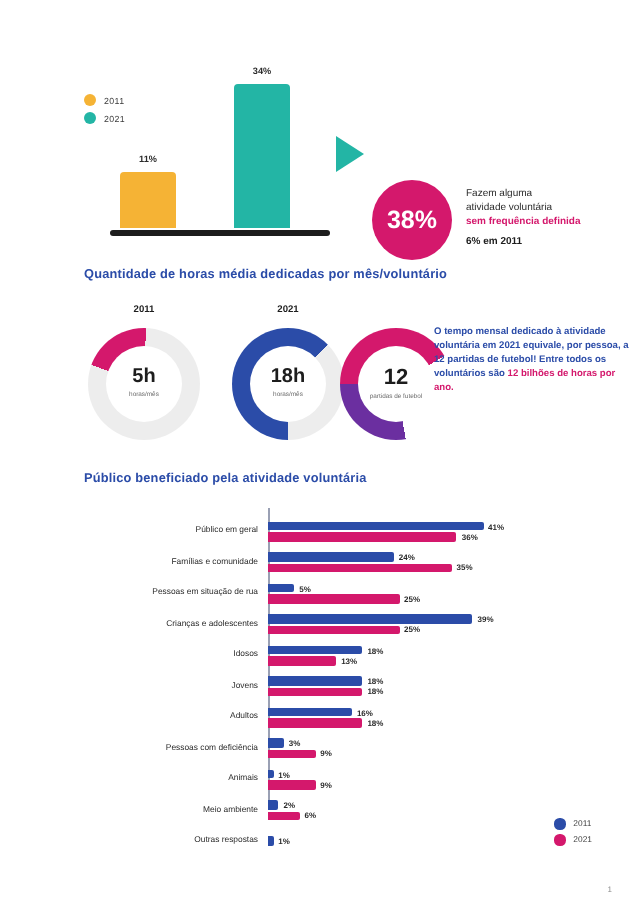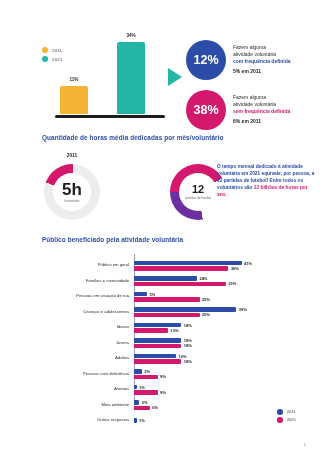--- a/index.html
+++ b/index.html
@@ -62,21 +62,21 @@
   }
   .sec2 { position: relative; height: 100px; }
   .sec2 .sectitle { position: absolute; left: 42px; top: 2px; }
 
   .donut { position: absolute; width: 56px; height: 56px; }
   .donut .ring { position: absolute; inset: 0; border-radius: 50%; }
   .donut .hole {
     position: absolute; inset: 9px; background: #fff; border-radius: 50%;
     display: flex; flex-direction: column; align-items: center; justify-content: center;
   }
-  .donut .big { font-size: 17px; font-weight: bold; color: #1d1d1d; line-height: 1; }
+  .donut .big { font-size: 10px; font-weight: bold; color: #1d1d1d; line-height: 1; }
   .donut .big.sm { font-size: 11px; text-align: right; }
   .donut .cap { font-size: 3.2px; color: #6b6b6b; margin-top: 2px; text-align: center; line-height: 1.2; }
   .donut .yr {
     position: absolute; top: -11px; width: 100%; text-align: center;
     font-size: 4.8px; font-weight: bold; color: #1d1d1d;
   }
 
   .note { position: absolute; left: 217px; top: 32px; width: 98px; }
   .note p { font-size: 4.8px; font-weight: bold; color: #2B4CA8; line-height: 1.45; }
   .note .hl { color: #D4186C; }
@@ -132,29 +132,20 @@
         <span class="vlabel">11%</span>
       </div>
       <div class="bcol b2021" style="height:72px">
         <span class="vlabel">34%</span>
       </div>
       <div class="baseline"></div>
     </div>
 
     <div class="arrow"></div>
 
-    <div class="circrow" style="left:186px; top:40px;">
-      <div class="circ c-blue">12%</div>
-      <div class="ctext">
-        <div class="l1">Fazem alguma</div>
-        <div class="l2">atividade voluntária</div>
-        <div class="l3 l3-blue">com frequência definida</div>
-        <div class="sub">5% em 2011</div>
-      </div>
-    </div>
 
     <div class="circrow" style="left:186px; top:90px;">
       <div class="circ c-pink">38%</div>
       <div class="ctext">
         <div class="l1">Fazem alguma</div>
         <div class="l2">atividade voluntária</div>
         <div class="l3 l3-pink">sem frequência definida</div>
         <div class="sub">6% em 2011</div>
       </div>
     </div>
@@ -165,20 +156,28 @@
 
     <div class="donut" style="left:44px; top:32px;">
       <span class="yr">2011</span>
       <div class="ring" style="background: conic-gradient(from 290deg, #D4186C 0deg 72deg, #EDEDED 72deg 360deg);"></div>
       <div class="hole">
         <span class="big">5h</span>
         <span class="cap">horas/mês</span>
       </div>
     </div>
 
+    <div class="donut" style="left:116px; top:32px;">
+      <span class="yr">2021</span>
+      <div class="ring" style="background: conic-gradient(from 180deg, #2B4CA8 0deg 225deg, #EDEDED 225deg 360deg);"></div>
+      <div class="hole">
+        <span class="big">18h</span>
+        <span class="cap">horas/mês</span>
+      </div>
+    </div>
 
     <div class="donut" style="left:170px; top:32px;">
       <div class="ring" style="background: conic-gradient(from 170deg, #6B2FA0 0deg 100deg, #D4186C 100deg 250deg, #ffffff 250deg 360deg);"></div>
       <div class="hole">
         <span class="big sm">12</span>
         <span class="cap">partidas de futebol</span>
       </div>
     </div>
 
     <div class="note">

